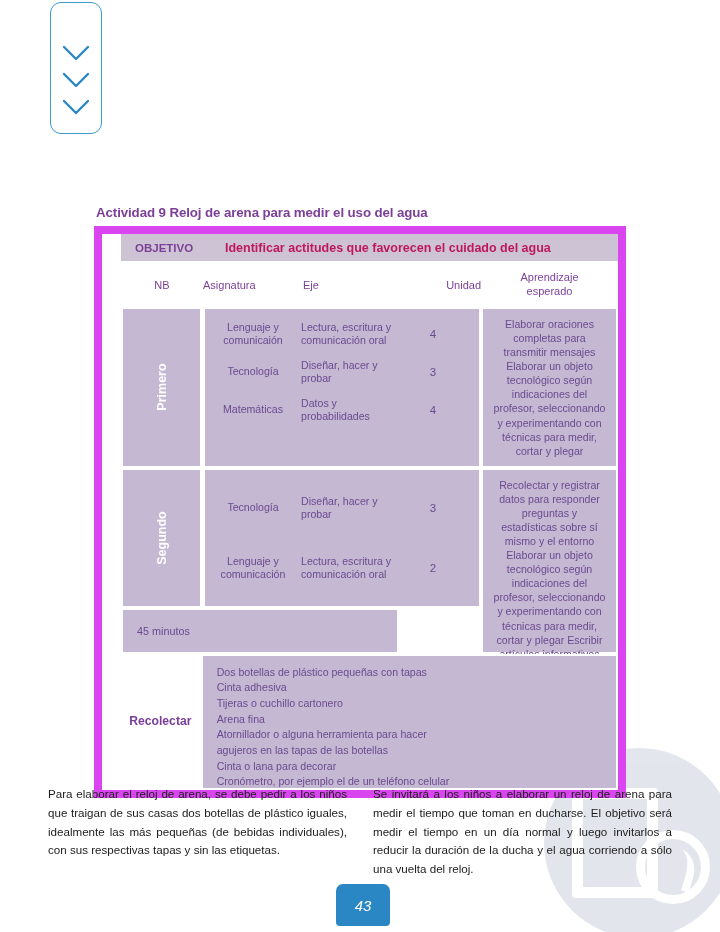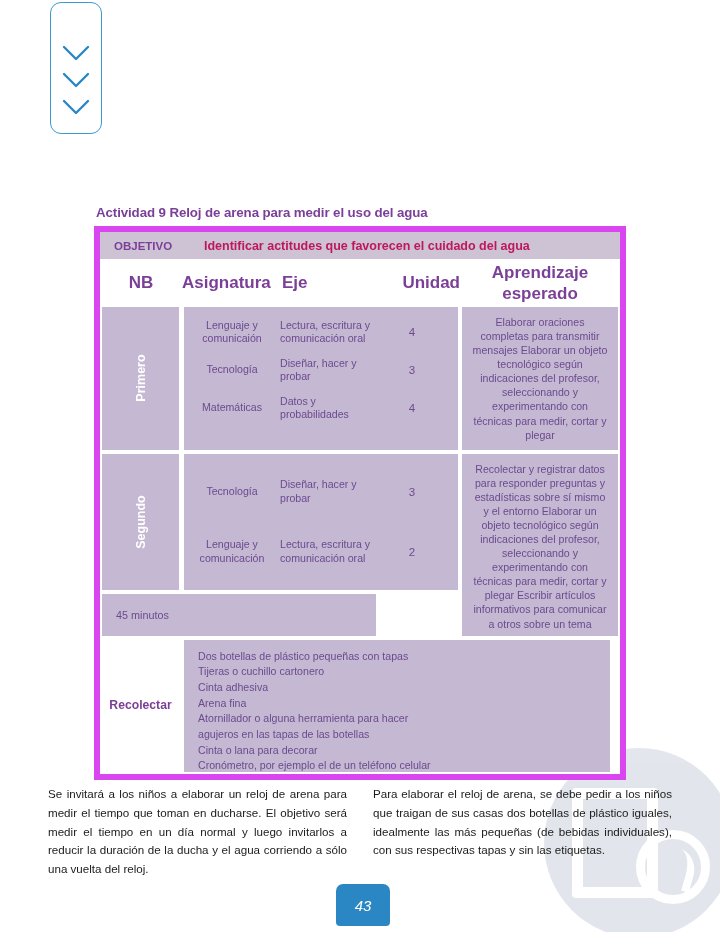--- a/index.html
+++ b/index.html
@@ -76,23 +76,24 @@
     font-weight: bold;
     color: #7b3f98;
     letter-spacing: -0.1px;
   }
 
   
   #activity-table {
     position: absolute;
     left: 94px; top: 226px;
     width: 532px;
-    border: 6px solid #d946ef;
+    border: 8px solid #d946ef;
     background: #ffffff;
     font-size: 11px;
+    padding-left: 19px;
   }
   .row { display: flex; }
 
   .objetivo-band {
     background: #cdc3d4;
     display: flex;
     align-items: center;
     height: 29px;
     width: 100%;
     border-bottom: 2px solid #ffffff;
@@ -110,22 +111,22 @@
     font-weight: bold;
     color: #be185d;
     padding-left: 16px;
   }
 
   .head-row {
     height: 44px;
     background: #ffffff;
     align-items: center;
     color: #7b3f98;
-    font-weight: bold;
-    font-size: 17px;
+    font-weight: normal;
+    font-size: 11px;
   }
   .col-nb      { width: 82px; text-align: center; }
   .col-asig    { width: 96px; text-align: left; }
   .col-eje     { width: 90px; text-align: left; padding-left: 4px;}
   .col-unidad  { width: 92px; text-align: right; }
   .col-aprend  { flex: 1; text-align: center; line-height: 1.25; }
 
   
   .body-row { align-items: stretch; }
 
@@ -358,30 +359,30 @@
       <p>Recolectar y registrar datos para responder preguntas y estadísticas sobre sí mismo y el entorno Elaborar un objeto tecnológico según indicaciones del profesor, seleccionando y experimentando con técnicas para medir, cortar y plegar Escribir artículos informativos para comunicar a otros sobre un tema</p>
     </div>
   </div>
 
   <div class="row">
     <div class="nb-cell plain" style="height:136px">
       <div class="nb-flat">Recolectar</div>
     </div>
     <div class="mat-mid" style="height:136px">
       <div>Dos botellas de plástico pequeñas con tapas</div>
+      <div>Cinta adhesiva</div>
       <div>Tijeras o cuchillo cartonero</div>
-      <div>Cinta adhesiva</div>
       <div>Arena fina</div>
       <div>Atornillador o alguna herramienta para hacer</div>
       <div>agujeros en las tapas de las botellas</div>
       <div>Cinta o lana para decorar</div>
       <div>Cronómetro, por ejemplo el de un teléfono celular</div>
     </div>
   </div>
 
 </div>
 
 <div id="body-text">
+  <p>Para elaborar el reloj de arena, se debe pedir a los niños que traigan de sus casas dos botellas de plástico iguales, idealmente las más pequeñas (de bebidas individuales), con sus respectivas tapas y sin las etiquetas.</p>
   <p>Se invitará a los niños a elaborar un reloj de arena para medir el tiempo que toman en ducharse. El objetivo será medir el tiempo en un día normal y luego invitarlos a reducir la duración de la ducha y el agua corriendo a sólo una vuelta del reloj.</p>
-  <p>Para elaborar el reloj de arena, se debe pedir a los niños que traigan de sus casas dos botellas de plástico iguales, idealmente las más pequeñas (de bebidas individuales), con sus respectivas tapas y sin las etiquetas.</p>
 </div>
 
 <div id="page-number">43</div>
 
 </body></html>

